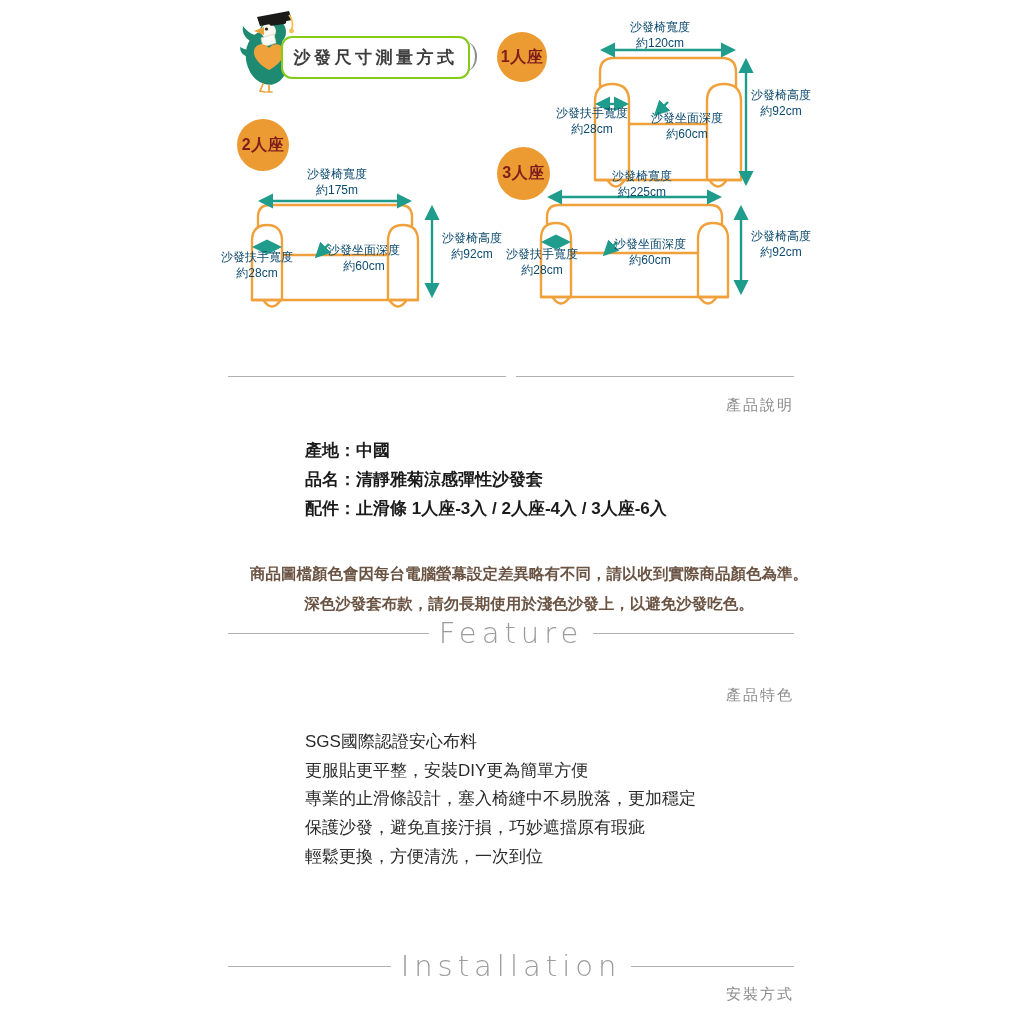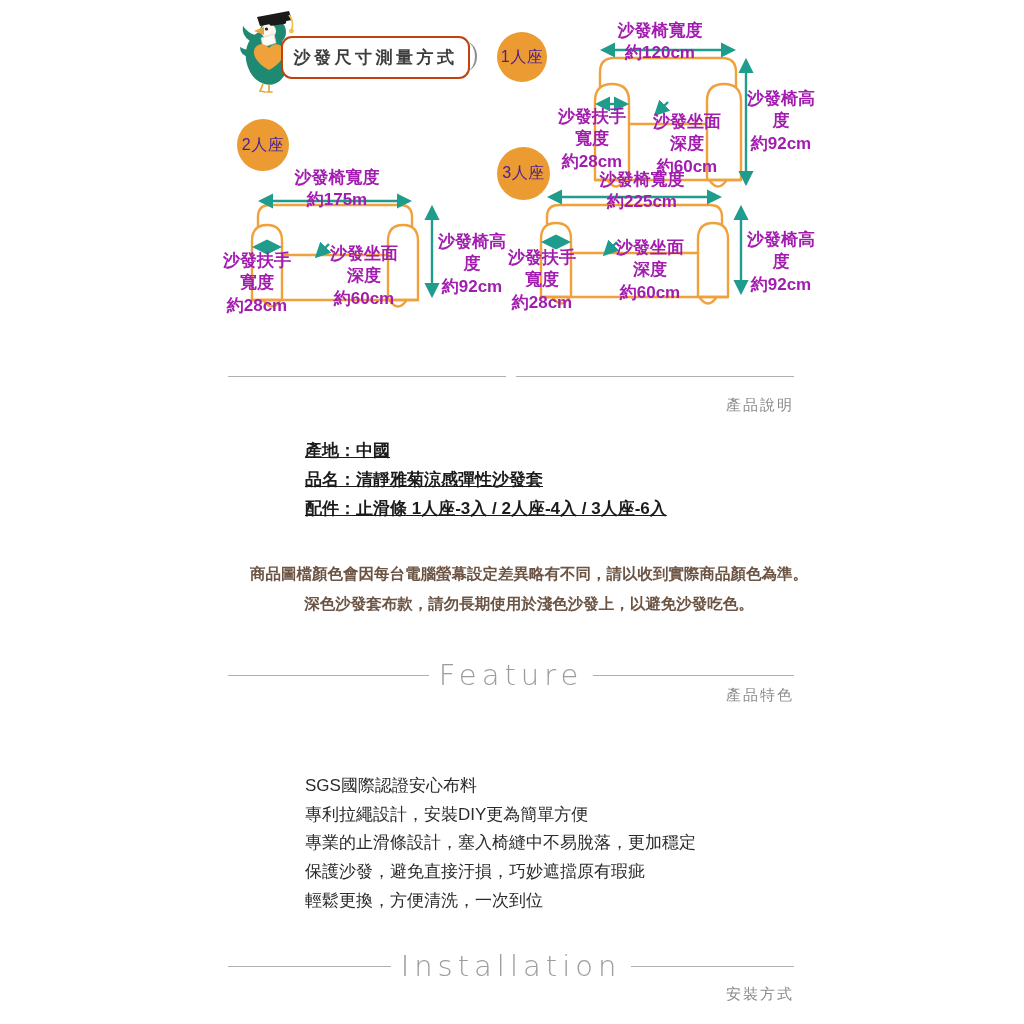--- a/index.html
+++ b/index.html
@@ -5,72 +5,72 @@
   html,body{margin:0;padding:0;}
   body{
     width:1024px;height:1024px;background:#ffffff;position:relative;
     font-family:"Liberation Sans", sans-serif;overflow:hidden;
   }
   .abs{position:absolute;}
 
   
   .title-box{
     position:absolute;left:281px;top:36px;width:185px;height:39px;
-    border:2px solid #c2410c;border-radius:11px;background:#fff;
+    border:2px solid #84cc16;border-radius:11px;background:#fff;
     display:flex;align-items:center;justify-content:center;
     font-size:17px;font-weight:600;letter-spacing:3.5px;color:#3d3d3d;
   }
   .title-arc{
     position:absolute;right:-9px;top:4px;width:10px;height:29px;
     border-right:2px solid #8d8d8d;border-radius:0 12px 12px 0 / 0 16px 16px 0;
   }
 
   
   .badge{
-    position:absolute;background:#eb9b32;color:#4c1d95;border-radius:50%;
+    position:absolute;background:#eb9b32;color:#7f1d1d;border-radius:50%;
     display:flex;align-items:center;justify-content:center;
-    font-size:16px;font-weight:400;letter-spacing:0.5px;
+    font-size:16px;font-weight:700;letter-spacing:0.5px;
   }
 
   
   .diagram{position:absolute;}
   .diagram svg{position:absolute;left:0;top:0;}
   .dlabel{
-    position:absolute;text-align:center;font-size:17px;font-weight:700;
-    color:#a21caf;line-height:1.32;
+    position:absolute;text-align:center;font-size:12px;font-weight:400;
+    color:#0c4a6e;line-height:1.32;
   }
 
   
   .divider{
     position:absolute;left:228px;width:566px;height:38px;
     display:flex;align-items:center;gap:10px;
   }
   .divider .line{flex:1;height:0;border-top:1.5px solid #b0b0b0;}
   .divider .en{
     font-family:"DejaVu Sans", sans-serif;font-weight:200;font-size:29px;
     color:#9c9c9c;letter-spacing:5px;white-space:nowrap;
   }
   .subtitle{
     position:absolute;left:228px;width:566px;text-align:right;
     font-size:15px;color:#8c8c8c;letter-spacing:2px;
   }
 
   
   .info{position:absolute;left:305px;top:436px;font-size:17px;font-weight:600;color:#1b1b1b;}
-  .info div{height:29px;line-height:29px;text-decoration:underline;}
+  .info div{height:29px;line-height:29px;}
 
   
   .notice{
     position:absolute;left:0;top:559px;width:1024px;text-align:center;
     font-family:"Liberation Serif", serif;font-weight:700;
     font-size:15.5px;color:#6b5443;line-height:29.5px;padding-left:17px;
   }
 
   
-  .features{position:absolute;left:305px;top:772px;font-size:17px;font-weight:500;color:#2b2b2b;}
+  .features{position:absolute;left:305px;top:728px;font-size:17px;font-weight:500;color:#2b2b2b;}
   .features div{height:28.7px;line-height:28.7px;}
 </style>
 </head>
 <body>
 
 <div class="abs" style="left:0;top:0;width:1024px;height:100px;">
 
   <svg class="abs" style="left:240px;top:5px;" width="58" height="88" viewBox="0 0 58 88">
     <ellipse cx="27" cy="53" rx="21" ry="27" fill="#1e8a72" transform="rotate(-12 27 53)"></ellipse>
     <path d="M10,36 Q1,30 3,21 Q8,28 15,30 Z" fill="#1e8a72"></path>
@@ -221,30 +221,30 @@
   <div>產地：中國</div>
   <div>品名：清靜雅菊涼感彈性沙發套</div>
   <div>配件：止滑條 1人座-3入 / 2人座-4入 / 3人座-6入</div>
 </div>
 
 <div class="notice">
   <div>商品圖檔顏色會因每台電腦螢幕設定差異略有不同，請以收到實際商品顏色為準。</div>
   <div>深色沙發套布款，請勿長期使用於淺色沙發上，以避免沙發吃色。</div>
 </div>
 
-<div class="divider" style="top:656px;">
+<div class="divider" style="top:614px;">
   <span class="line"></span>
   <span class="en">Feature</span>
   <span class="line"></span>
 </div>
 <div class="subtitle" style="top:686px;">產品特色</div>
 
 <div class="features">
   <div>SGS國際認證安心布料</div>
-  <div>專利拉繩設計，安裝DIY更為簡單方便</div>
+  <div>更服貼更平整，安裝DIY更為簡單方便</div>
   <div>專業的止滑條設計，塞入椅縫中不易脫落，更加穩定</div>
   <div>保護沙發，避免直接汙損，巧妙遮擋原有瑕疵</div>
   <div>輕鬆更換，方便清洗，一次到位</div>
 </div>
 
 <div class="divider" style="top:947px;">
   <span class="line"></span>
   <span class="en">Installation</span>
   <span class="line"></span>
 </div>

